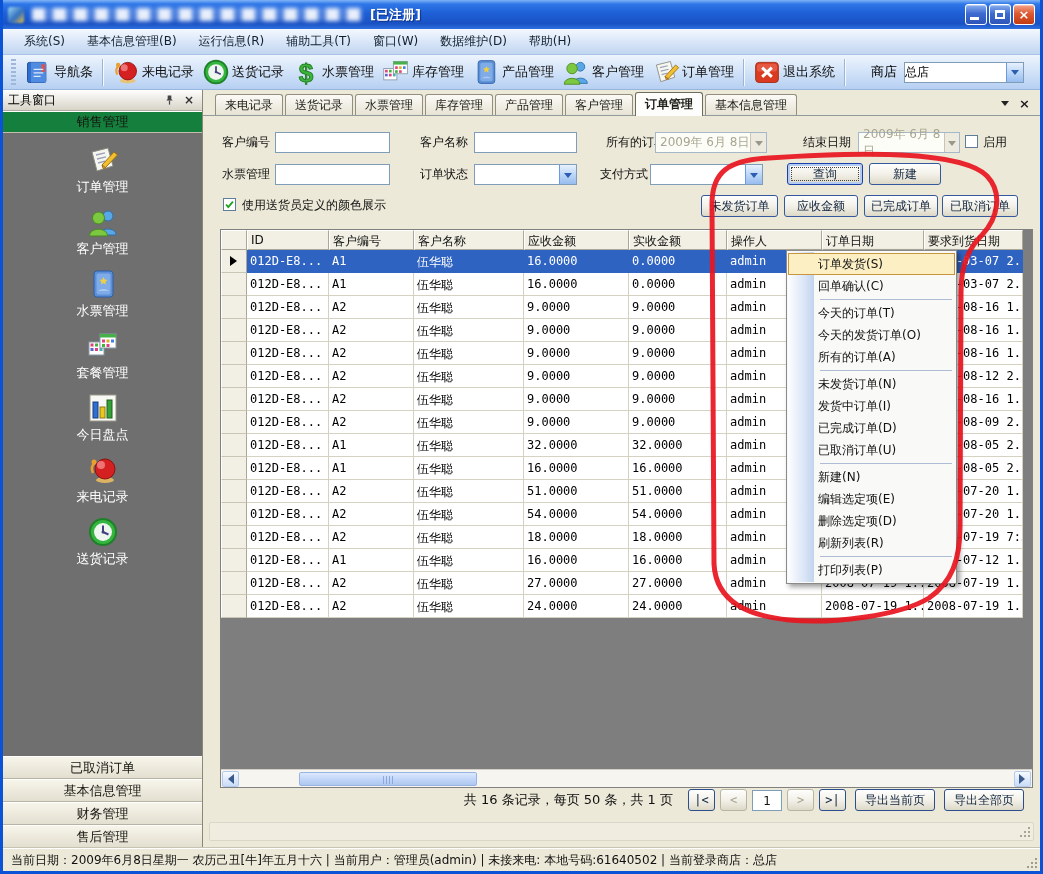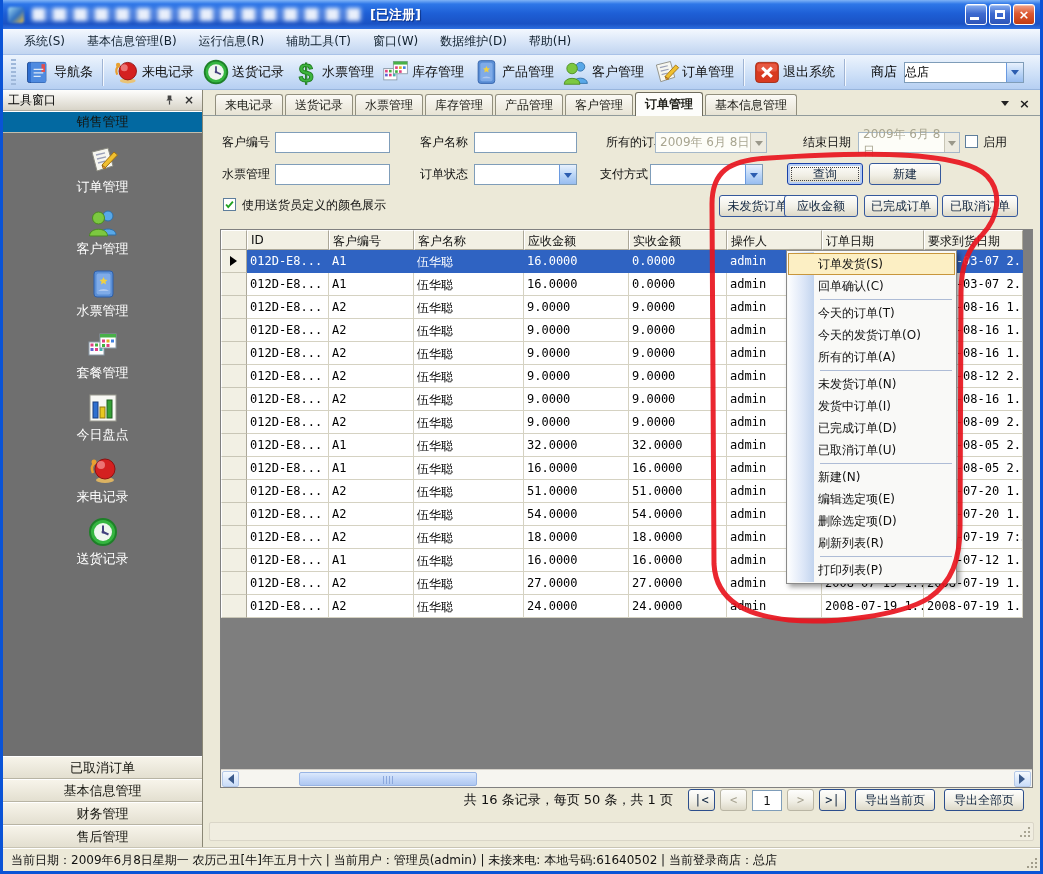--- a/index.html
+++ b/index.html
@@ -34,21 +34,21 @@
 .shop-select {width:120px;height:21px;background:#fff;border:1px solid #7F9DB9;display:flex;align-items:center;justify-content:space-between;font-size:12px;}
 .combo-arrow {width:17px;height:100%;background:linear-gradient(180deg,#E8F1FD,#BDD7F7 50%,#98BDF0);border-left:1px solid #6A9AE0;display:flex;align-items:center;justify-content:center;}
 .combo-arrow i {border:4px solid transparent;border-top:5px solid #2C5DB0;margin-top:5px;}
 
 
 .main {flex:1;display:flex;min-height:0;}
 .sidebar {width:200px;flex:0 0 200px;display:flex;flex-direction:column;background:#ECE9D8;border-right:1px solid #8A8775;}
 .sb-title {height:21px;flex:0 0 21px;background:linear-gradient(180deg,#FEFEFD,#D8D4C8);border-bottom:1px solid #B0ACA0;display:flex;align-items:center;padding:0 5px;gap:4px;}
 .sb-title .t {flex:1;font-size:12px;}
 .sb-mini {width:16px;height:15px;display:flex;align-items:center;justify-content:center;color:#333;font-weight:bold;font-size:12px;}
-.sb-group-top {height:22px;flex:0 0 22px;background:#0369a1;border-bottom:1px solid #C2BEAE;border-top:1px solid #fff;display:flex;align-items:center;justify-content:center;font-size:13px;color:#15150F;}
+.sb-group-top {height:22px;flex:0 0 22px;background:#15803d;border-bottom:1px solid #C2BEAE;border-top:1px solid #fff;display:flex;align-items:center;justify-content:center;font-size:13px;color:#15150F;}
 .sb-panel {flex:1;background:#6F6F6F;padding-top:6px;display:flex;flex-direction:column;overflow:hidden;}
 .sb-item {height:62px;flex:0 0 62px;display:flex;flex-direction:column;align-items:center;justify-content:center;gap:2px;color:#fff;font-size:13px;cursor:default;}
 .sb-ico {width:32px;height:32px;}
 .sb-ico svg {width:100%;height:100%;}
 .sb-group-bar {height:23px;background:linear-gradient(180deg,#F7F4EA,#E3DFD0);border-top:1px solid #FFF;border-bottom:1px solid #B8B4A4;display:flex;align-items:center;justify-content:center;font-size:13px;color:#15150F;}
 
 .content {flex:1;display:flex;flex-direction:column;min-width:0;background:#ECE9D8;}
 .tabbar {height:26px;flex:0 0 26px;display:flex;align-items:flex-end;padding:3px 40px 0 12px;background:#ECE9D8;border-bottom:1px solid #919B9C;position:relative;}
 .tab {height:21px;padding:0 9px;display:flex;align-items:center;font-size:12px;color:#20201A;background:linear-gradient(180deg,#FBFAF6,#E7E3D4);border:1px solid #928F7E;border-bottom:none;border-radius:3px 3px 0 0;margin-right:2px;white-space:nowrap;}
 .tab.active {background:#FDFDFB;font-weight:bold;height:24px;margin-bottom:-1px;z-index:2;border-color:#6E6B5C;}
@@ -385,21 +385,21 @@
         <div class="xp-btn focused" style="left:584px;top:47px;width:76px">查询</div>
         <div class="xp-btn" style="left:666px;top:47px;width:72px">新建</div>
 
         <span class="checkbox" style="left:20px;top:82px">
             <svg viewBox="0 0 13 13">
               <path d="M2.5 6.5 L5 9.5 L10.5 3" stroke="#1FA11F" stroke-width="2.2" fill="none"></path>
             </svg>
           </span>
         <span class="f-label" style="left:39px;top:79px">使用送货员定义的颜色展示</span>
         <div id="status-btns">
-            <div class="xp-btn" style="left: 498px; top: 79px; width: 77px; margin-left: 18px;">未发货订单</div>
+            <div class="xp-btn" style="left: 498px; top: 79px; width: 77px;">未发货订单</div>
             <div class="xp-btn" style="left: 581px; top: 79px; width: 74px;">应收金额</div>
             <div class="xp-btn" style="left: 661px; top: 79px; width: 74px;">已完成订单</div>
             <div class="xp-btn" style="left: 739px; top: 79px; width: 76px;">已取消订单</div>
           </div>
 
         <div class="grid">
           <div class="g-row" id="grid-header">
               <div class="g-hcell g-selcell"></div>
               <div class="g-hcell" style="width: 82px;">ID</div>
               <div class="g-hcell" style="width: 85px;">客户编号</div>

